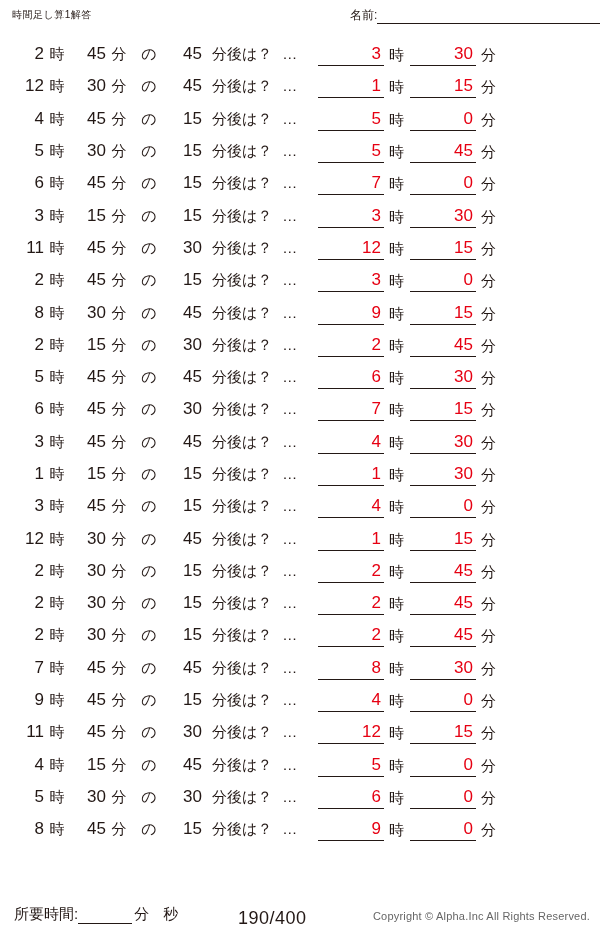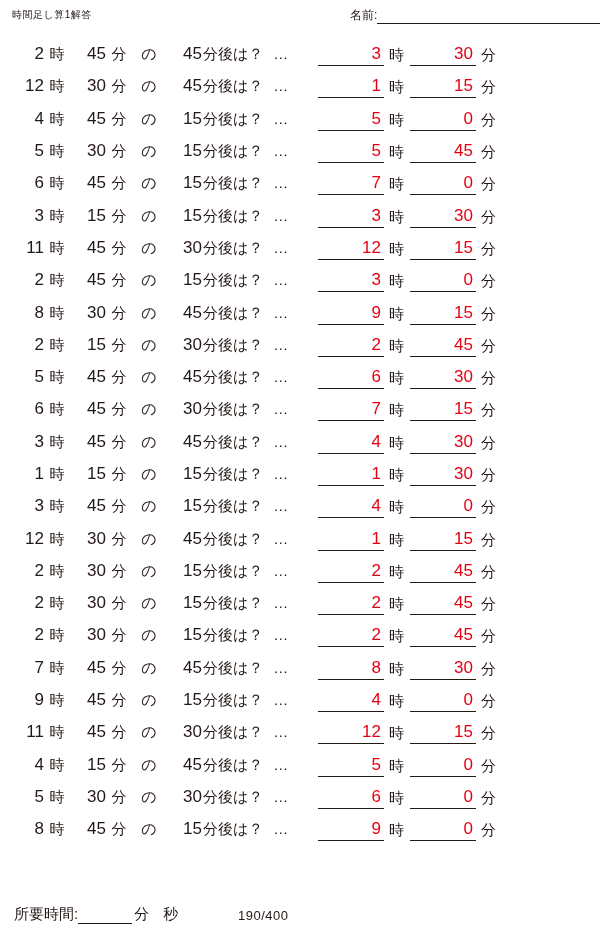--- a/index.html
+++ b/index.html
@@ -93,21 +93,21 @@
   .no {
     display: inline-block;
     width: 34px;
     text-align: center;
     font-size: 15px;
   }
   .w-a1 { width: 34px; margin-left: 2px; }
   .after {
     display: inline-block;
     font-size: 15px;
-    margin-left: 1px;
+    margin-left: 10px;
   }
   .dots {
     display: inline-block;
     margin-left: 10px;
     font-size: 15px;
     letter-spacing: 1px;
   }
   .a-part {
     display: flex;
     align-items: flex-end;
@@ -154,21 +154,21 @@
     width: 54px;
     border-bottom: 1px solid #231815;
     height: 16px;
   }
   .time-unit { margin-left: 2px; }
   .time-unit2 { margin-left: 14px; }
   .page-num {
     position: absolute;
     left: 238px;
     top: 3px;
-    font-size: 13px;
+    font-size: 18px;
     letter-spacing: 0.5px;
   }
   .copyright {
     position: absolute;
     right: 10px;
     top: 5px;
     font-size: 11px;
     color: #666666;
     letter-spacing: 0.2px;
   }
@@ -740,15 +740,16 @@
     </div>
 
   <div class="footer">
     <div class="time-req">
       <span>所要時間:</span>
       <span class="time-line"></span>
       <span class="time-unit">分</span>
       <span class="time-unit2">秒</span>
     </div>
     <div class="page-num">190/400</div>
+    <div class="copyright">Copyright ©  Alpha.Inc All Rights Reserved.</div>
   </div>
 
 </div>
 
 </body></html>

